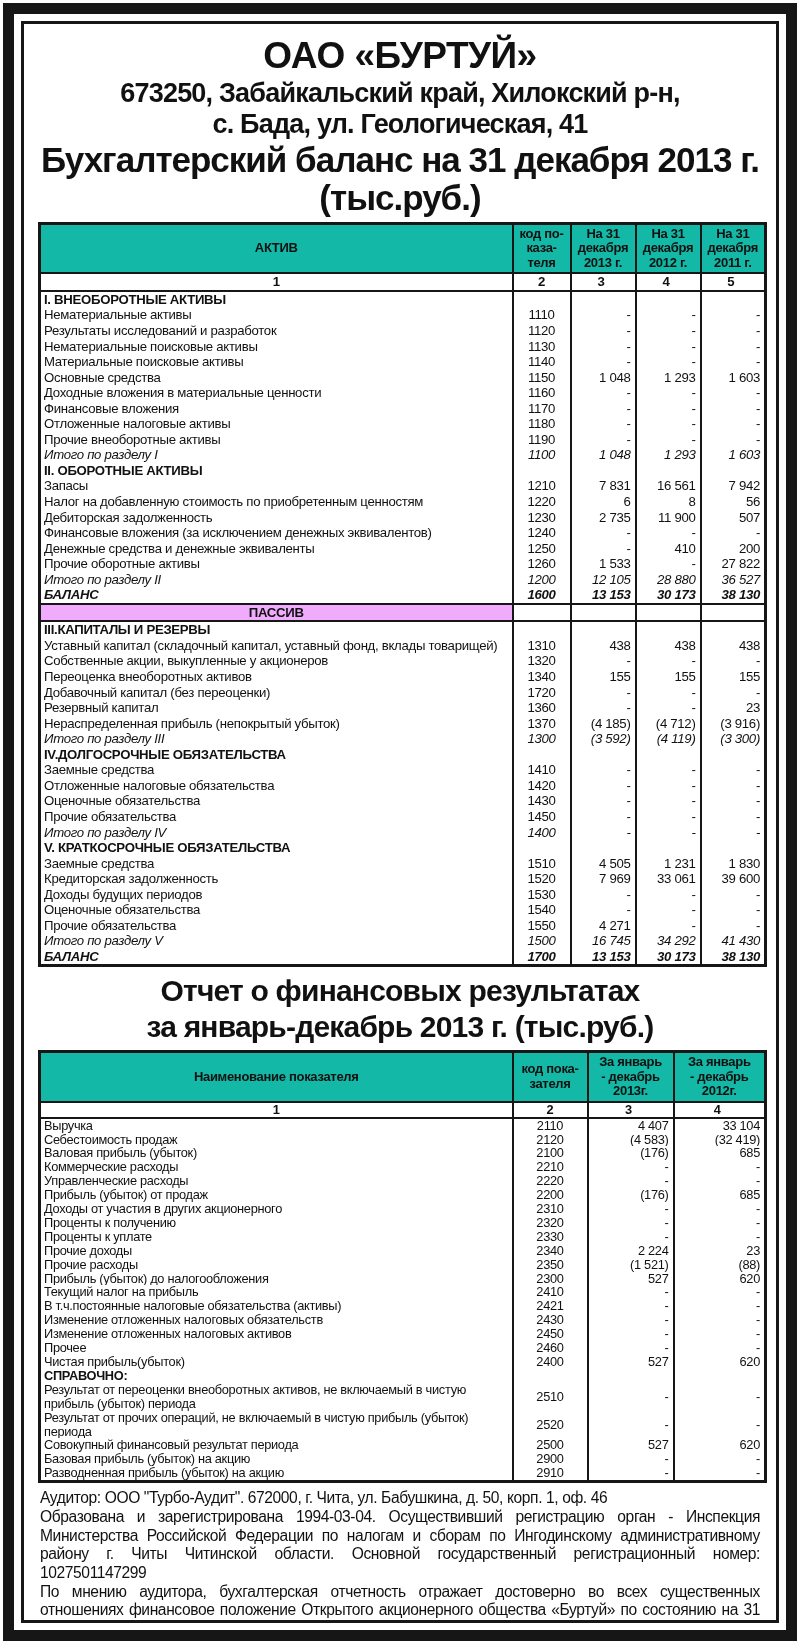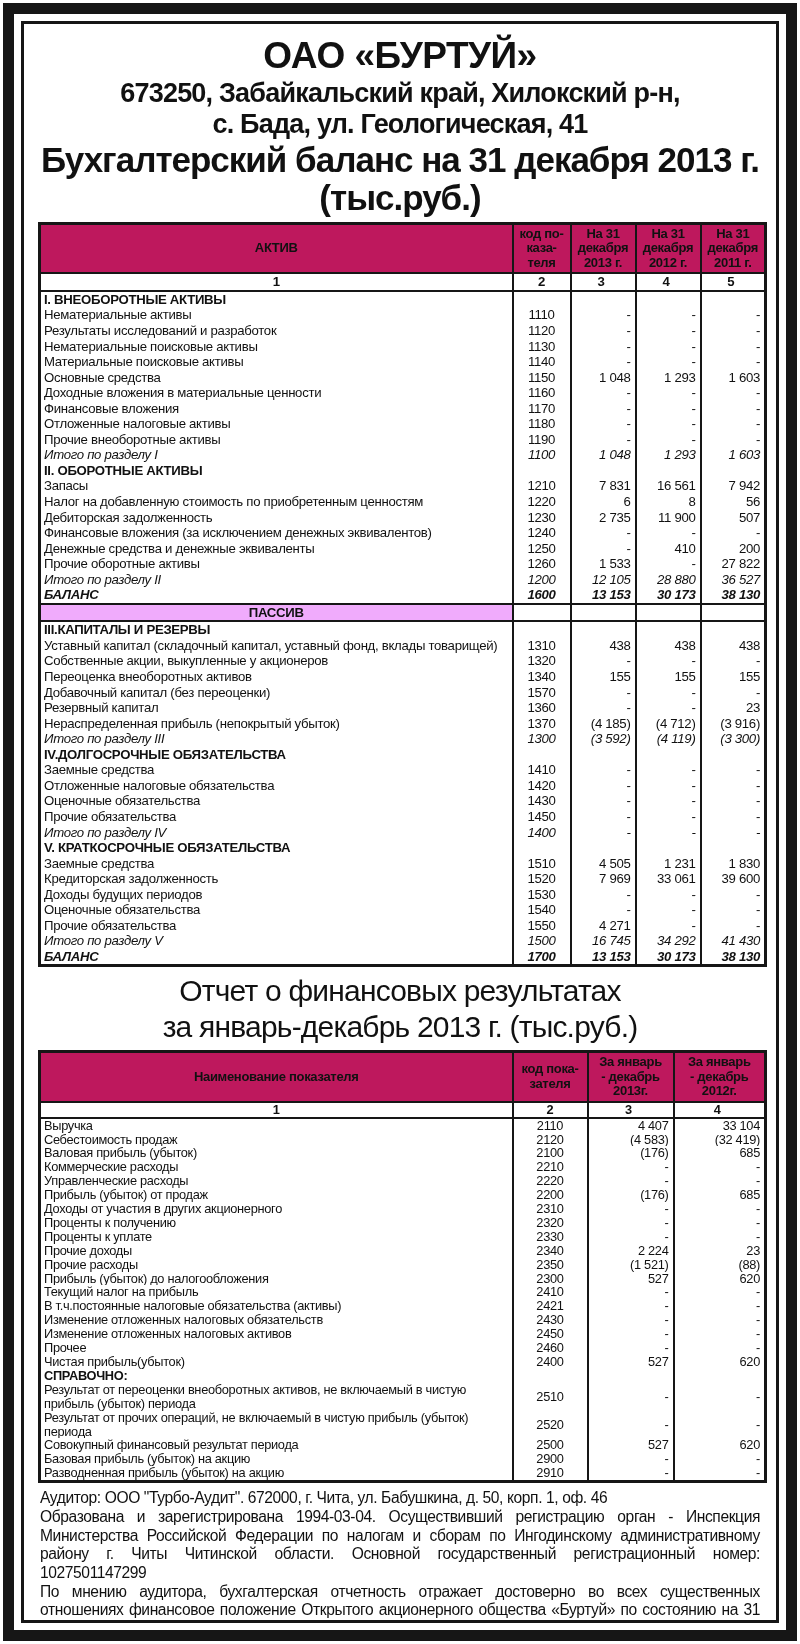--- a/index.html
+++ b/index.html
@@ -8,27 +8,27 @@
   .outer-frame { position:absolute; left:3px; top:3px; right:3px; bottom:3px;
                  border:11px solid #161616; }
   .inner-frame { position:absolute; left:7px; top:7px; right:7px; bottom:7px;
                  border:3px solid #161616; background:#fff; overflow:hidden; }
   .content { padding:6px 14px 0 14px; }
 
   
   .company-name { text-align:center; font-size:37px; font-weight:bold; letter-spacing:-0.5px; line-height:1.2; margin-top:4px; }
   .address { text-align:center; font-size:27px; font-weight:bold; letter-spacing:-0.8px; line-height:1.12; }
   .balance-title { text-align:center; font-size:35px; font-weight:bold; letter-spacing:-1px; line-height:1.1; margin:2px 0 4px 0; }
-  .report-title { text-align:center; font-size:30px; font-weight:normal; letter-spacing:-0.8px; line-height:1.18; margin:6px 0 6px 0; }
+  .report-title { text-align:center; font-size:30px; font-weight:bold; letter-spacing:-0.8px; line-height:1.18; margin:6px 0 6px 0; }
 
   
   table { border-collapse:collapse; table-layout:fixed; margin:0 auto; width:726px;
           border:3px solid #161616; }
   th, td { overflow:hidden; }
-  thead th { background:#be185d; font-size:13px; font-weight:bold; line-height:14.5px;
+  thead th { background:#14b8a6; font-size:13px; font-weight:bold; line-height:14.5px;
              text-align:center; vertical-align:middle; white-space:pre-line;
              border-bottom:2px solid #161616; letter-spacing:-0.3px; padding:2px 0; }
   tr.colnums td { font-size:13px; font-weight:bold; text-align:center; line-height:15px;
                   border-bottom:2px solid #161616; }
   td.code, th.code, td.val, th.val { border-left:2px solid #161616; }
   td.lbl { text-align:left; padding-left:3px; white-space:nowrap; }
   td.code { text-align:center; }
   td.val  { text-align:right; padding-right:4px; }
 
   #balance-table tbody td { font-size:13.2px; line-height:15.55px; letter-spacing:-0.3px; }
@@ -264,21 +264,21 @@
             </tr>
             <tr>
               <td class="lbl">Переоценка внеоборотных активов</td>
               <td class="code">1340</td>
               <td class="val">155</td>
               <td class="val">155</td>
               <td class="val">155</td>
             </tr>
             <tr>
               <td class="lbl">Добавочный капитал (без переоценки)</td>
-              <td class="code">1570</td>
+              <td class="code">1720</td>
               <td class="val">-</td>
               <td class="val">-</td>
               <td class="val">-</td>
             </tr>
             <tr>
               <td class="lbl">Резервный капитал</td>
               <td class="code">1360</td>
               <td class="val">-</td>
               <td class="val">-</td>
               <td class="val">23</td>

